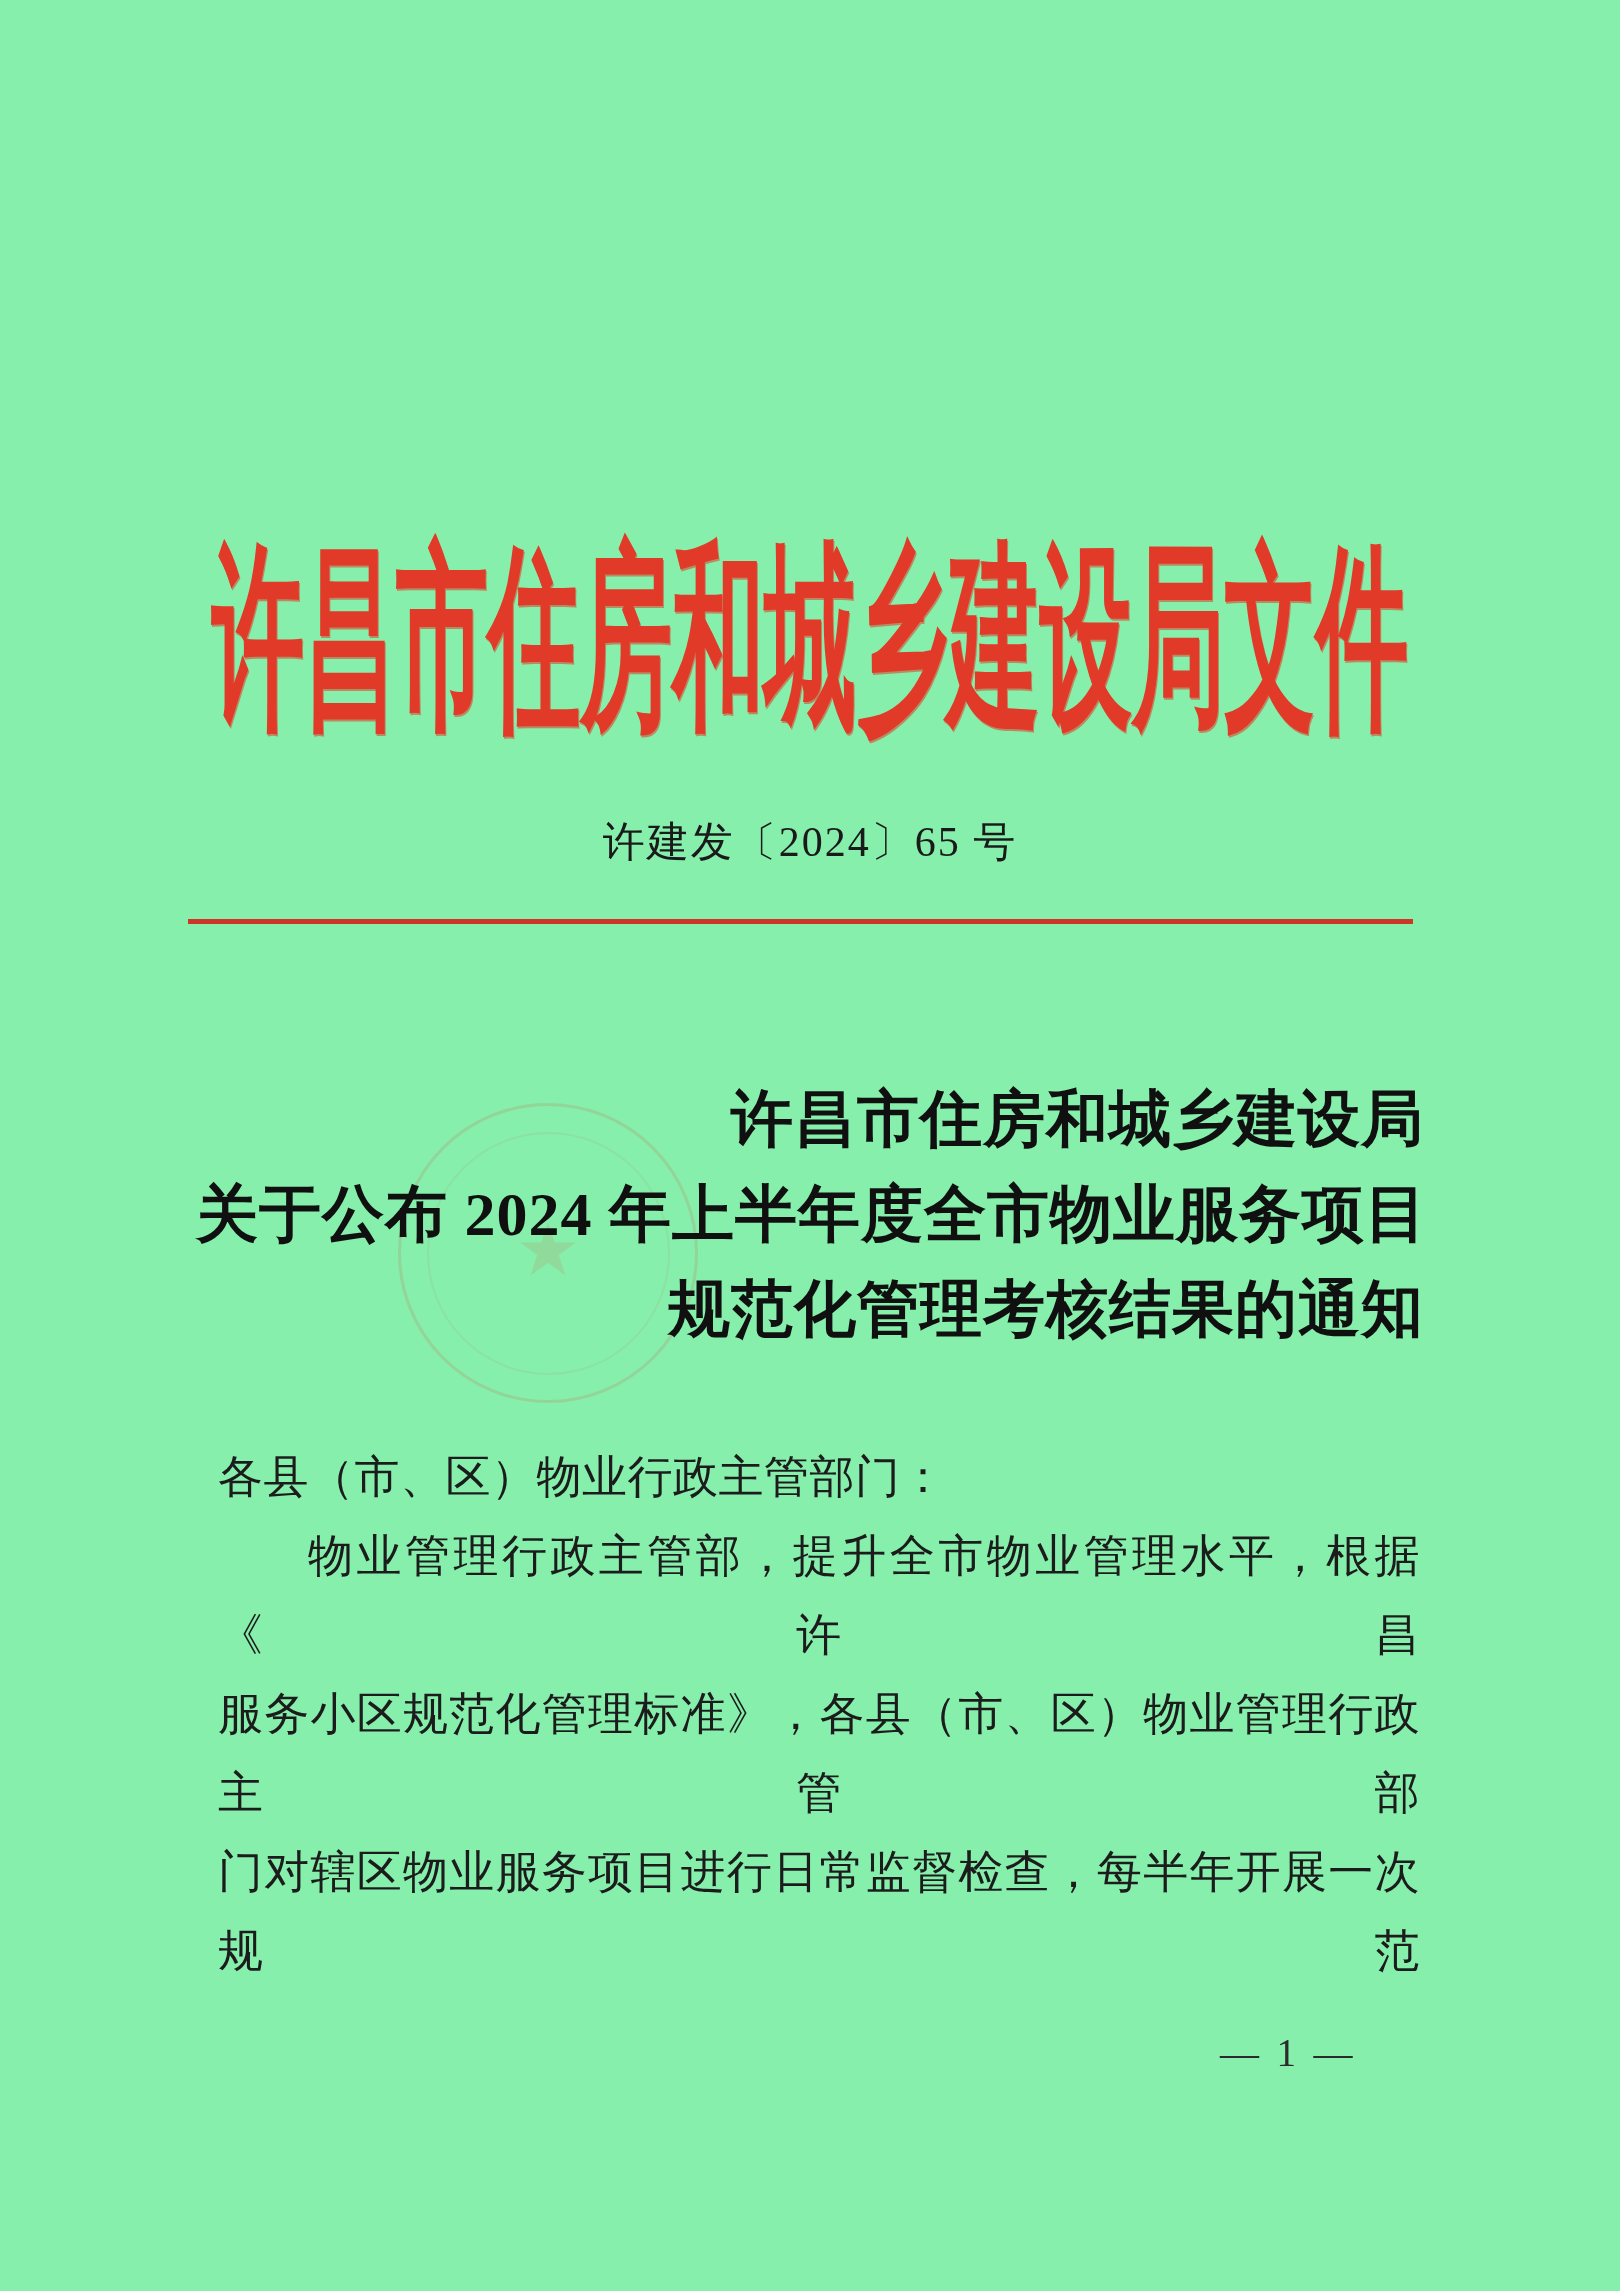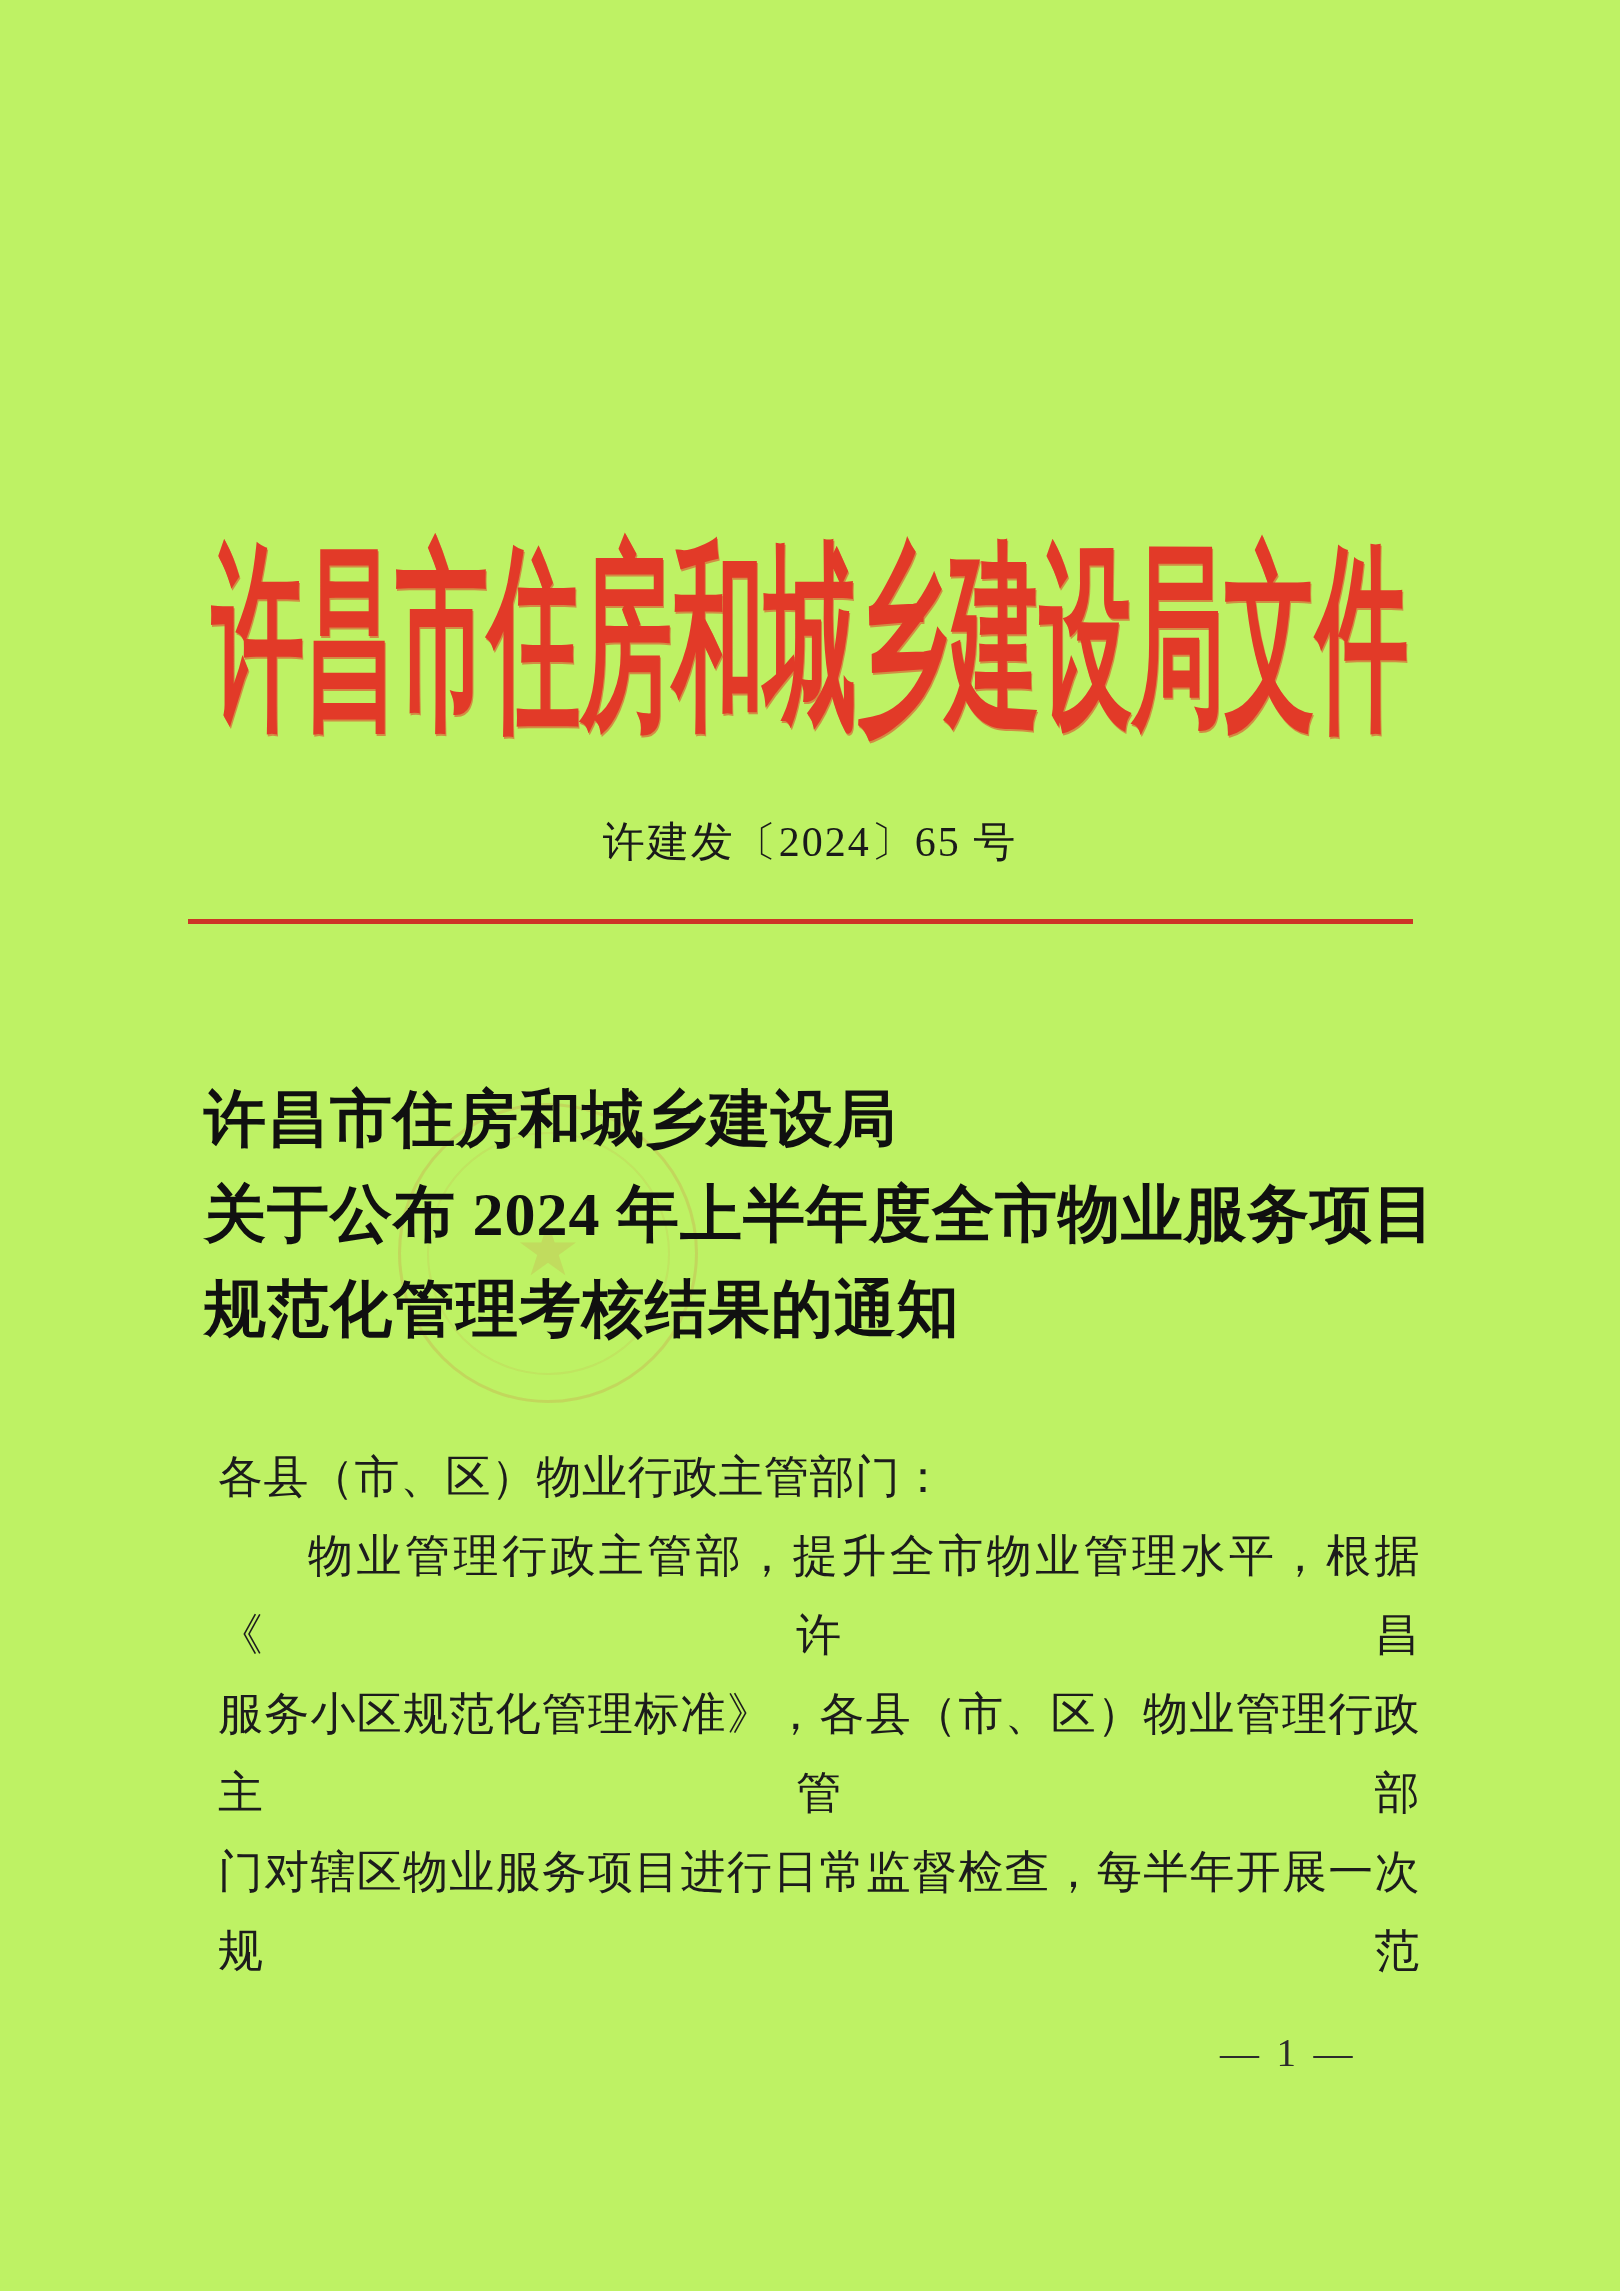--- a/index.html
+++ b/index.html
@@ -1,20 +1,20 @@
 <!DOCTYPE html>
 <html><head>
 <meta charset="utf-8">
 <style>
   html,body{margin:0;padding:0;background:#9a9a9a;}
   .page{
     position:relative;
     width:1620px;height:2292px;
     margin:0 auto;
-    background:#bef264;
+    background:#86efac;
     overflow:hidden;
     font-family:"Liberation Serif","DejaVu Serif",serif;
     color:#1c1c1c;
   }
   
   .banner{
     position:absolute;top:539px;left:0;width:100%;
     text-align:center;
     font-size:92px;font-weight:bold;
     color:#e23a28;
@@ -51,22 +51,22 @@
     font-size:73px;color:rgba(216,74,54,.13);
     font-family:"DejaVu Sans",sans-serif;
   }
   .seal .seal-inner-ring{
     position:absolute;left:25.5px;top:25.5px;right:25.5px;bottom:25.5px;
     border:2px solid rgba(216,74,54,.08);
     border-radius:50%;
   }
   
   .doc-title{
-    position:absolute;top:1072px;left:204px;width:1228px;
-    text-align:left;
+    position:absolute;top:1072px;left:196px;width:1228px;
+    text-align:right;
     font-size:62px;font-weight:bold;
     line-height:95px;
     color:#101010;
     letter-spacing:1px;
     white-space:nowrap;
   }
   
   .body-block{
     position:absolute;top:1438px;left:218px;width:1202px;
     font-size:45px;line-height:79px;

